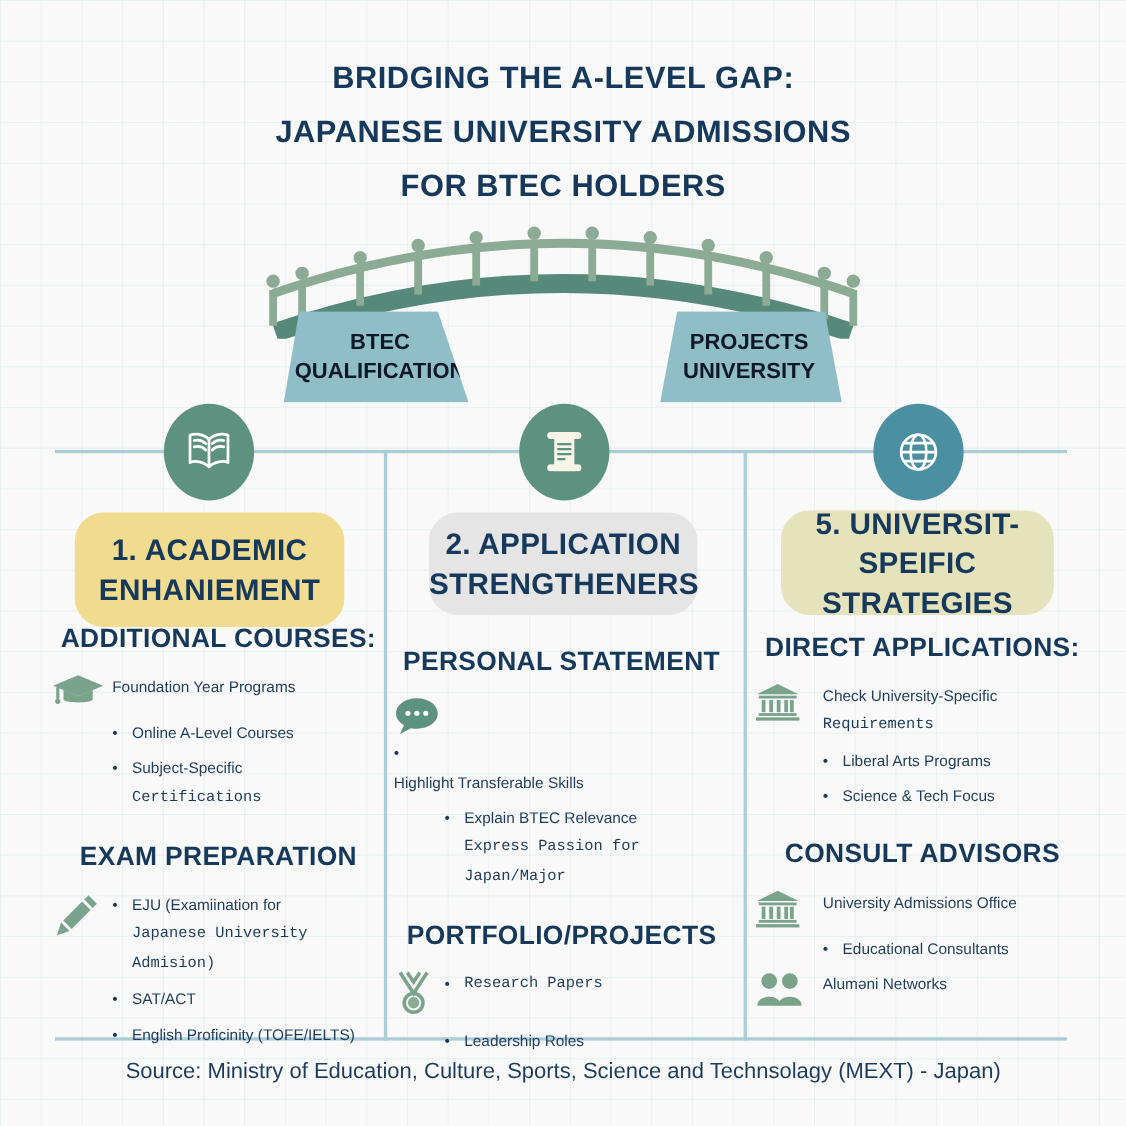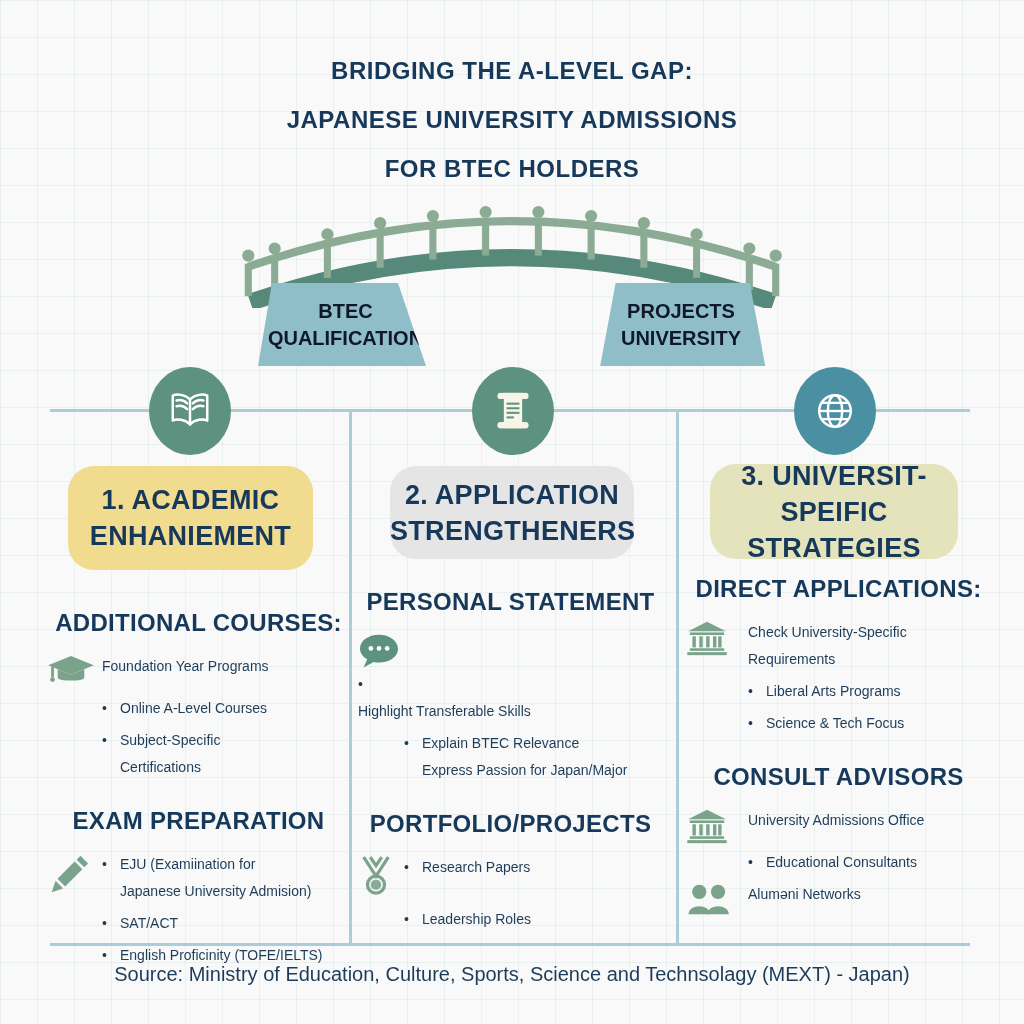--- a/index.html
+++ b/index.html
@@ -9,21 +9,21 @@
     background-color:#f8f9f8;
     background-image:
       linear-gradient(to right, rgba(170,205,210,0.20) 1px, transparent 1px),
       linear-gradient(to bottom, rgba(170,205,210,0.20) 1px, transparent 1px);
     background-size:37px 37px;
     color:#1d3c5b;
   }
   .abs{position:absolute;}
   
   .title{left:0;top:46px;width:1024px;text-align:center;
-    font-size:24px;font-weight:bold;line-height:49px;color:#16385a;letter-spacing:.5px;}
+    font-size:28px;font-weight:bold;line-height:49px;color:#16385a;letter-spacing:.5px;}
   
   .bridge-svg{left:228px;top:190px;width:568px;height:118px;}
   .pillar{background:#8fbec8;color:#0f172a;font-weight:bold;font-size:20px;line-height:27px;
     text-align:center;display:flex;flex-direction:column;justify-content:center;}
   .pillar-left{left:258px;top:283px;width:175px;height:83px;
     clip-path:polygon(8% 0,80% 0,96% 100%,0% 100%);}
   .pillar-right{left:595px;top:283px;width:172px;height:83px;
     clip-path:polygon(12% 0,90% 0,99% 100%,3% 100%);}
   
   .hline,.vline{background:#abccd9;}
@@ -37,33 +37,33 @@
   .circle.teal{background:#4b8fa2;}
   .c1{left:149px;top:367px;} .c2{left:472px;top:367px;} .c3{left:794px;top:367px;}
   
   .pill{border-radius:26px;text-align:center;font-weight:bold;font-size:27px;line-height:36px;
     color:#16385a;display:flex;flex-direction:column;justify-content:center;letter-spacing:.3px;}
   .pill1{left:68px;top:466px;width:245px;height:104px;background:#f1db8e;}
   .pill2{left:390px;top:466px;width:244px;height:93px;background:#e5e5e5;}
   .pill3{left:710px;top:464px;width:248px;height:95px;background:#e4e3bc;}
   
   .col{width:305px;}
-  .col1{left:46px;top:609px;} .col2{left:358px;top:588px;} .col3{left:686px;top:575px;}
+  .col1{left:46px;top:567px;} .col2{left:358px;top:588px;} .col3{left:686px;top:575px;}
   .sec-h{font-size:24px;font-weight:bold;color:#16385a;text-align:center;letter-spacing:.3px;
     margin-bottom:16px;}
   .sec-h.second{margin-top:26px;}
   .item{display:flex;align-items:flex-start;font-size:14px;line-height:27px;color:#1e3c5a;
     margin-bottom:5px;}
   .slot{flex:0 0 auto;display:flex;justify-content:flex-start;}
   .col1 .slot{width:56px;} .col2 .slot{width:46px;} .col3 .slot{width:62px;}
   .slot svg{margin-top:1px;}
   .dot{flex:0 0 18px;}
   .dot::before{content:"\2022";}
   .txt{flex:1 1 auto;}
-  .cont{display:block;}
+  .cont{display:block;font-family:Liberation Mono, monospace;}
   .gap-top{}
   .gap-top-sm{margin-top:8px;flex-direction:column;}
   
   .source{left:0;top:963px;width:1024px;text-align:center;font-size:20px;color:#1d3c5b;}
 </style>
 </head>
 <body>
 
 <div class="abs title">
   <div>BRIDGING THE A-LEVEL GAP:</div>
@@ -155,21 +155,21 @@
 
 <div class="abs pill pill1">
   <div>1. ACADEMIC</div>
   <div>ENHANIEMENT</div>
 </div>
 <div class="abs pill pill2">
   <div>2. APPLICATION</div>
   <div>STRENGTHENERS</div>
 </div>
 <div class="abs pill pill3">
-  <div>3. UNIVERSIT-SPEIFIC</div>
+  <div>5. UNIVERSIT-SPEIFIC</div>
   <div>STRATEGIES</div>
 </div>
 
 <div class="abs col col1">
   <div class="sec-h">ADDITIONAL COURSES:</div>
 
   <div class="item">
     <span class="slot">
       <svg width="50" height="36" viewBox="0 0 52 38" fill="#7ba38c">
         <polygon points="26,2 50,12 26,22 2,12"></polygon>

